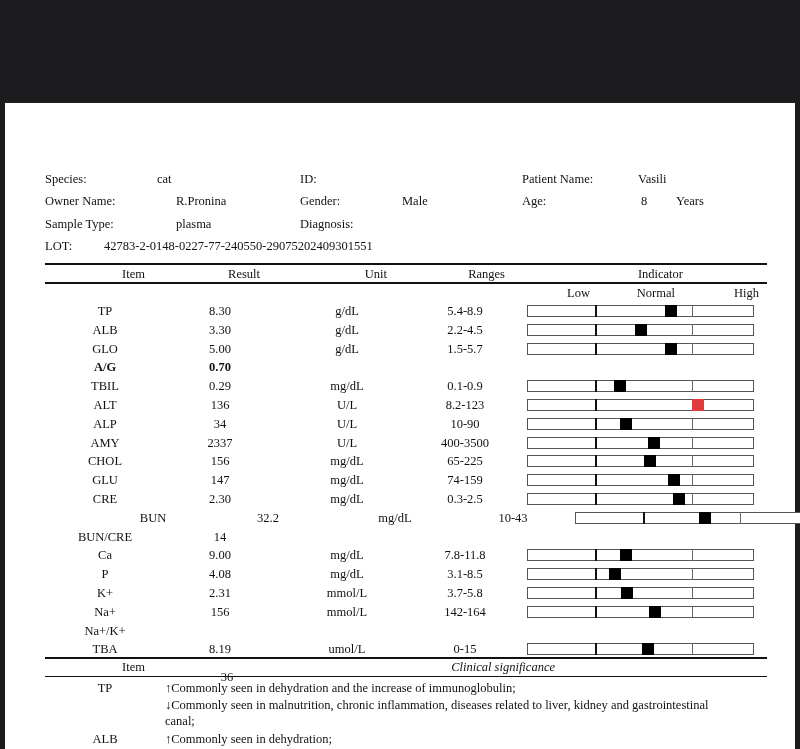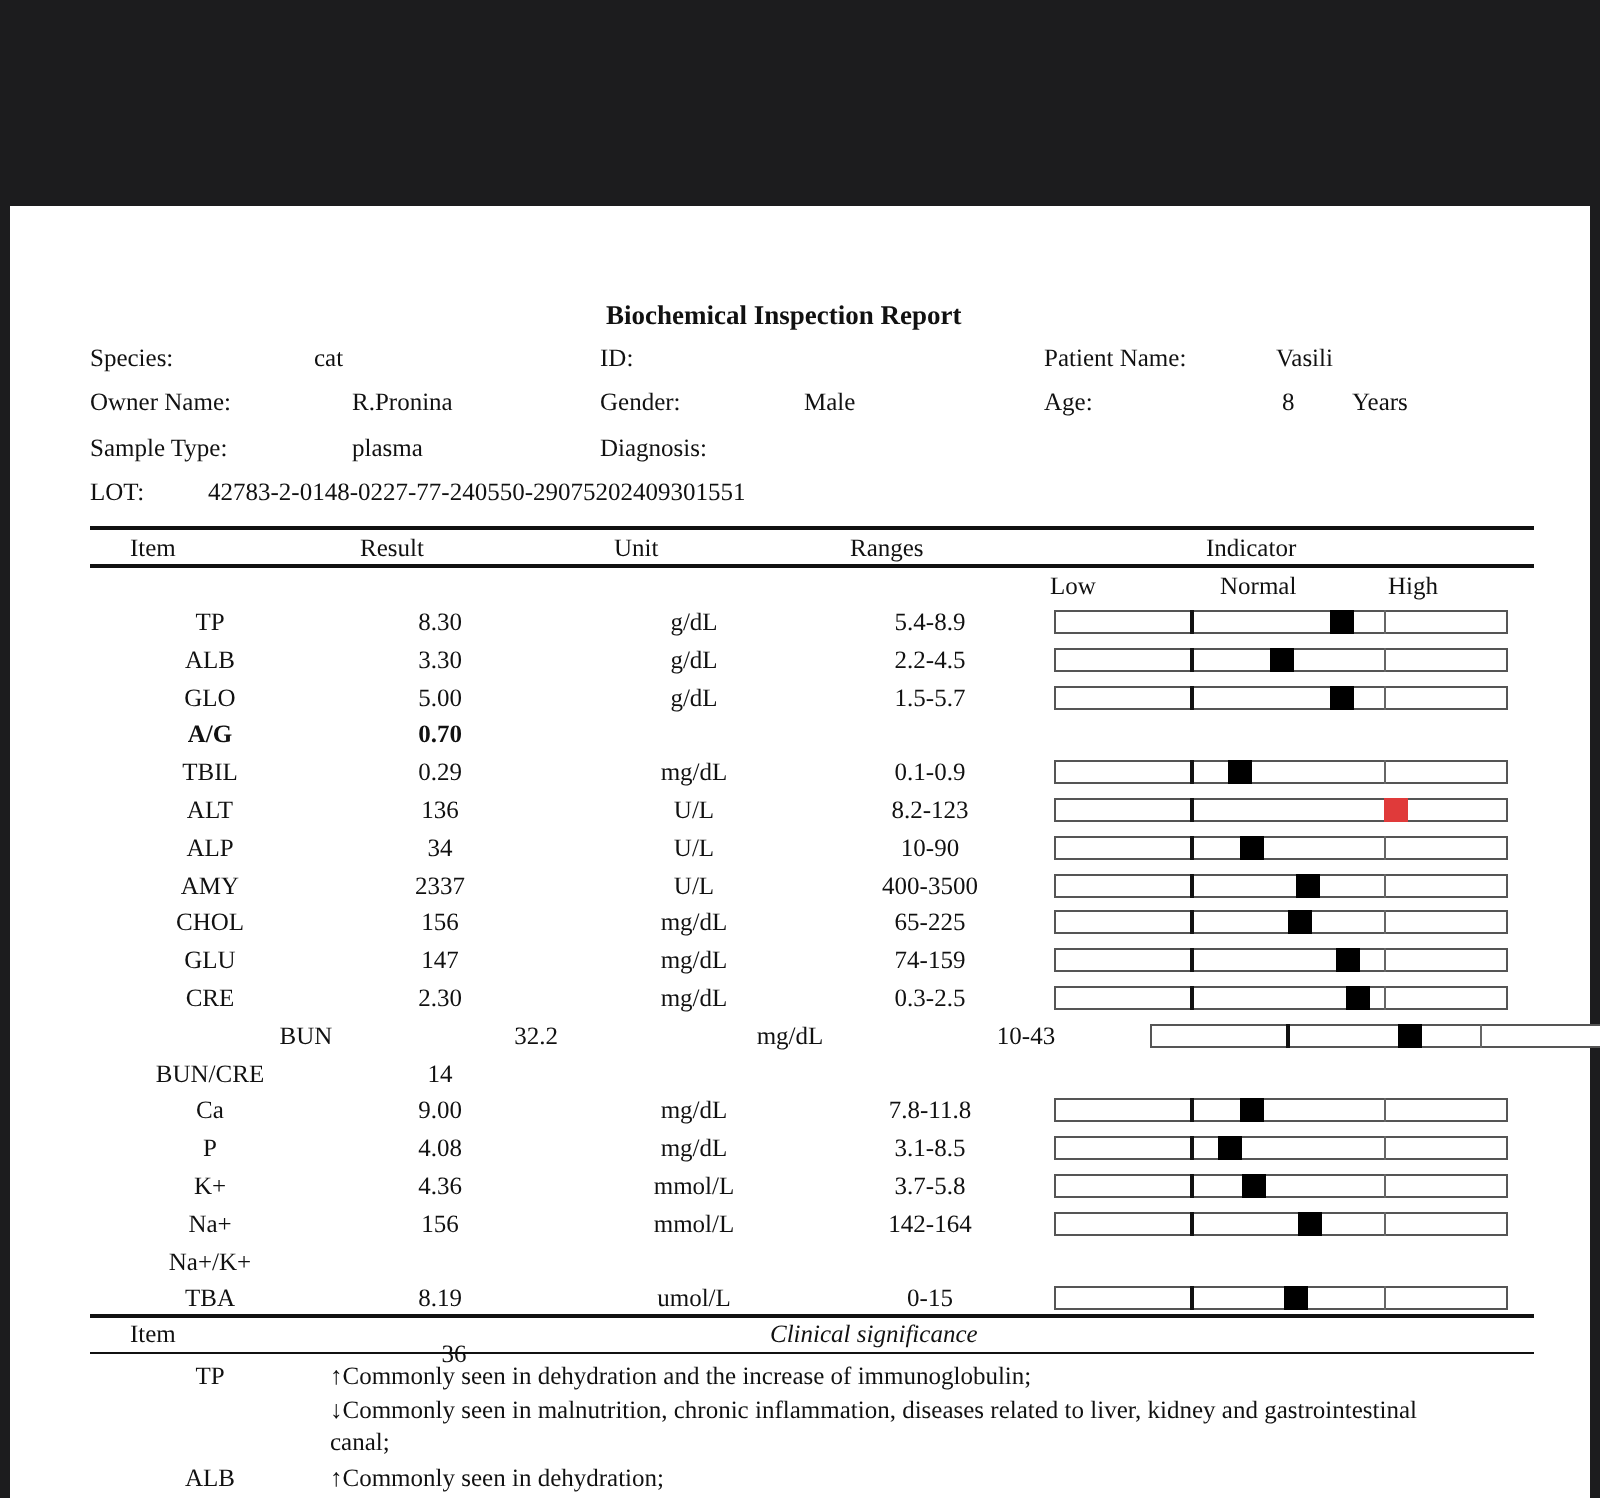--- a/index.html
+++ b/index.html
@@ -2,35 +2,34 @@
 <html><head>
 <meta charset="utf-8">
 <style>
   html, body { margin:0; padding:0; }
   body { width:800px; height:749px; background:#1c1c1e; overflow:hidden; position:relative;
          font-family:"Liberation Serif", "DejaVu Serif", serif; color:#111; }
   .page { position:absolute; left:5px; top:103px; width:790px; height:660px; background:#fff; }
   .abs { position:absolute; white-space:nowrap; font-size:12.5px; line-height:14px; }
   .title { font-weight:bold; font-size:13.5px; }
   .hr { position:absolute; left:40px; width:722px; background:#111; }
-  .col-c { text-align:left; }
+  .col-c { text-align:right; }
   .row { position:absolute; left:0; width:790px; height:18px; }
   .row .cell { position:absolute; top:0; text-align:center; font-size:12.5px; line-height:14px; }
   .bar { position:absolute; left:522px; top:1px; width:225px; height:10px; border:1px solid #555; background:#fff; box-sizing:content-box; }
   .bar .div1 { position:absolute; left:67px; top:-1px; width:2px; height:12px; background:#111; }
   .bar .div2 { position:absolute; left:164px; top:-1px; width:1px; height:12px; background:#666; }
   .bar .mark { position:absolute; top:-1px; width:12px; height:12px; background:#000; }
   .bar .mark.high { background:#e03a3a; }
   .clin { position:absolute; font-size:12.5px; line-height:16.5px; }
 </style>
 </head>
 <body>
 
 <div class="page">
-  <div class="abs title" style="left:298px;top:48px;">Biochemical Inspection Report</div>
 
   <div class="abs" style="left:40px;top:69px;">Species:</div>
   <div class="abs" style="left:152px;top:69px;">cat</div>
   <div class="abs" style="left:295px;top:69px;">ID:</div>
   <div class="abs" style="left:517px;top:69px;">Patient Name:</div>
   <div class="abs" style="left:633px;top:69px;">Vasili</div>
 
   <div class="abs" style="left:40px;top:91px;">Owner Name:</div>
   <div class="abs" style="left:171px;top:91px;">R.Pronina</div>
   <div class="abs" style="left:295px;top:91px;">Gender:</div>
@@ -209,21 +208,21 @@
         <div class="cell" style="left: 302px; width: 80px;">mg/dL</div>
         <div class="cell" style="left: 420px; width: 80px;">3.1-8.5</div>
         <div class="bar">
           <div class="div1"></div>
           <div class="div2"></div>
           <div class="mark" style="left: 81.2px;"></div>
         </div>
       </div>
       <div class="row" style="top: 483px;">
         <div class="cell" style="left: 60px; width: 80px;">K+</div>
-        <div class="cell" style="left: 175px; width: 80px;">4.36</div>
+        <div class="cell" style="left: 175px; width: 80px;">2.31</div>
         <div class="cell" style="left: 302px; width: 80px;">mmol/L</div>
         <div class="cell" style="left: 420px; width: 80px;">3.7-5.8</div>
         <div class="bar">
           <div class="div1"></div>
           <div class="div2"></div>
           <div class="mark" style="left: 92.72px;"></div>
         </div>
       </div>
       <div class="row" style="top: 501.8px;">
         <div class="cell" style="left: 60px; width: 80px;">Na+</div>

